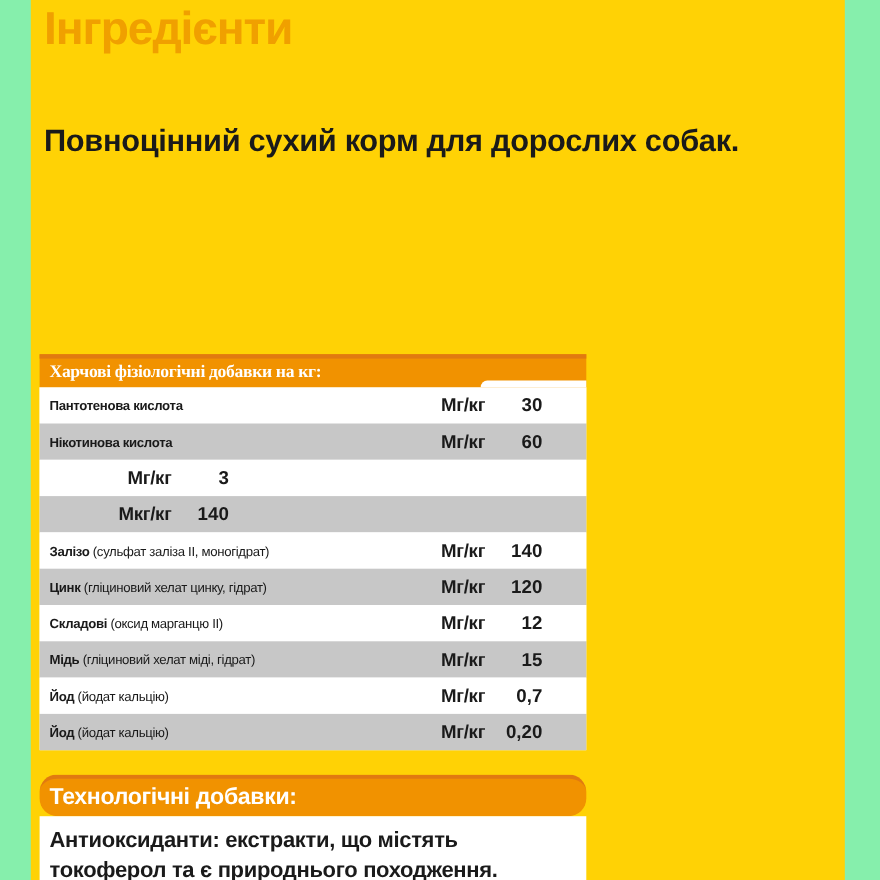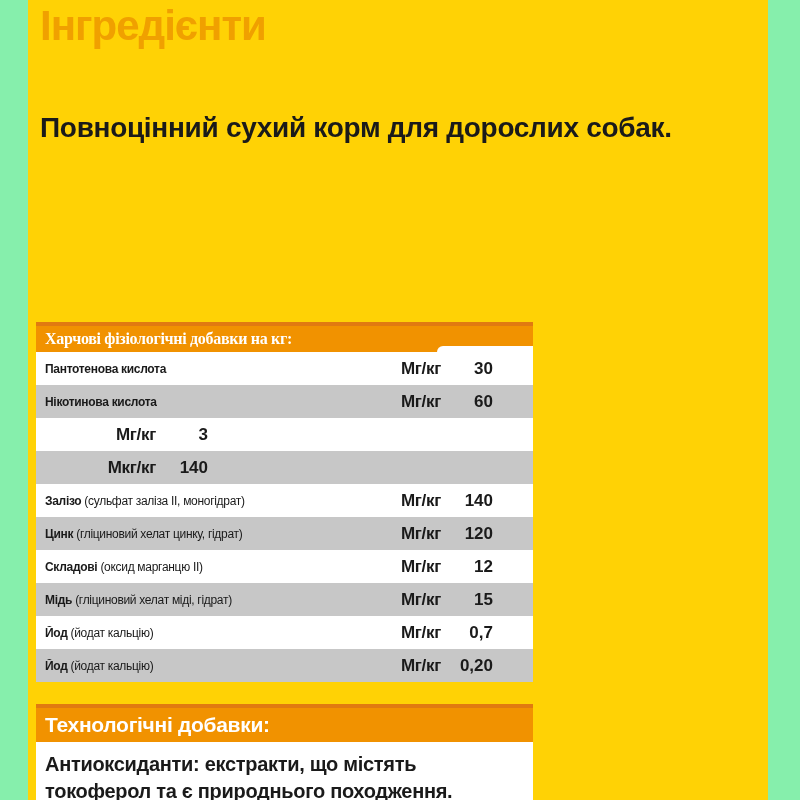--- a/index.html
+++ b/index.html
@@ -48,21 +48,21 @@
   .cell.name .detail:empty{display:none;}
   .cell.unit{width:120px;text-align:right;font-size:17px;font-weight:bold;letter-spacing:-0.3px;}
   .cell.value{width:92px;padding-right:40px;text-align:right;font-size:17px;font-weight:bold;}
 
   .table2{position:absolute;left:8px;top:704px;width:497px;}
   .t-header2{
     height:38px;
     background:var(--orange_header,#F19200);
     border-top:4px solid var(--orange_header_border,#E17A10);
     color:#fff;font-weight:bold;font-size:21px;letter-spacing:-0.3px;
-    line-height:33px;padding-left:9px;
+    line-height:33px;padding-left:9px;border-radius:16px;
   }
   .t-body2{
     background:#fff;height:72px;padding:9px 10px 0 9px;
     font-size:20px;font-weight:bold;letter-spacing:-0.3px;line-height:27px;
     color:var(--text_dark,#1a1a1a);
   }
 </style>
 </head>
 <body>
 

